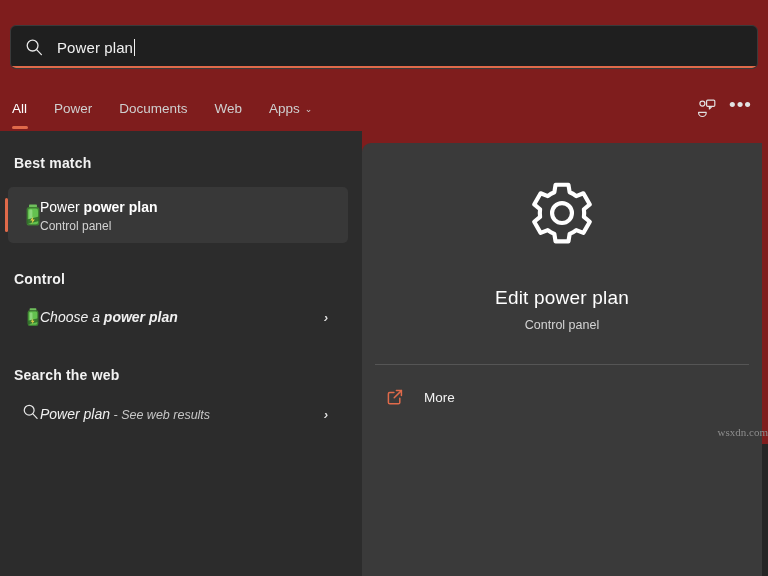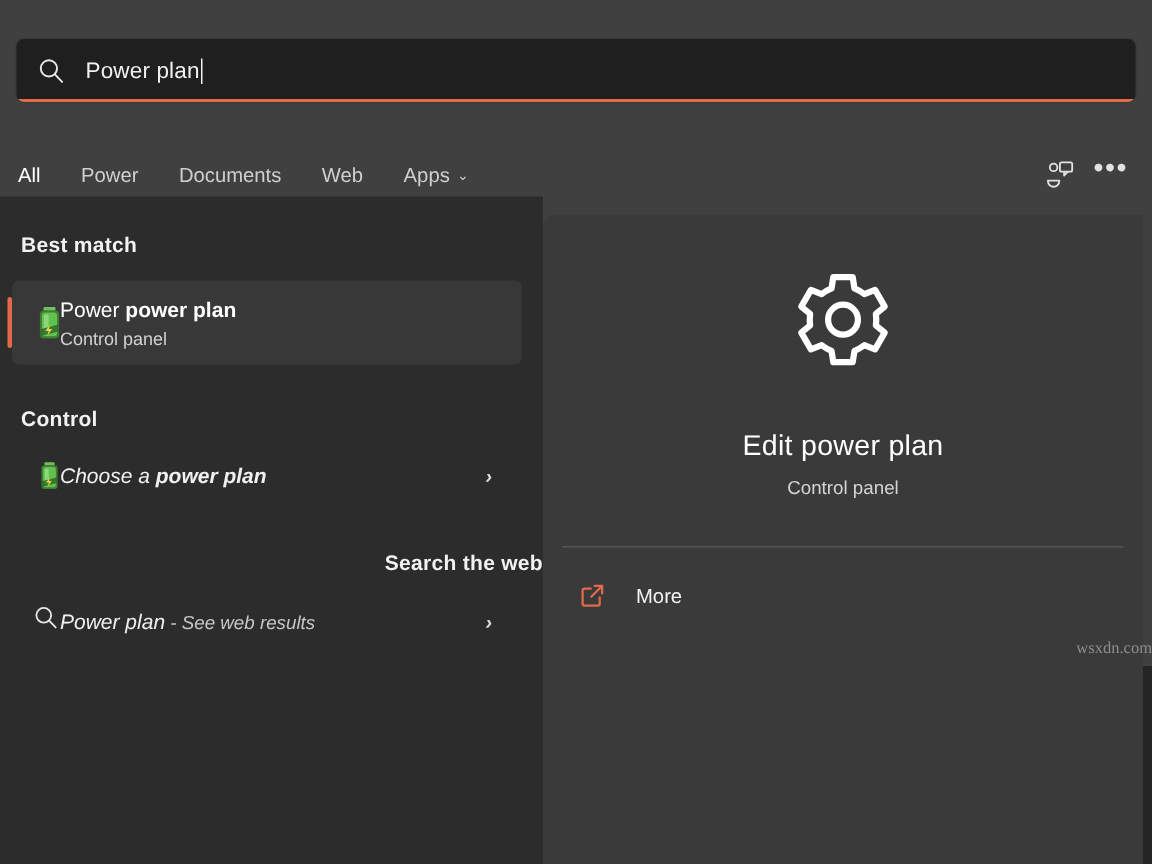--- a/index.html
+++ b/index.html
@@ -10,21 +10,21 @@
     overflow: hidden;
     background: #252525;
     font-family: "Liberation Sans", sans-serif;
     -webkit-font-smoothing: antialiased;
   }
 
   #app {
     position: relative;
     width: 768px;
     height: 444px;
-    background: #404040;
+    background: #7f1d1d;
   }
 
   
   .searchbar {
     position: absolute;
     left: 10px;
     top: 25px;
     width: 748px;
     height: 44px;
     background: #1f1f1f;
@@ -65,21 +65,21 @@
     height: 17px;
     background: #f0f0f0;
     vertical-align: -3px;
     margin-left: 1px;
   }
 
   
   .tabbar {
     position: absolute;
     left: 0;
-    top: 95px;
+    top: 87px;
     width: 768px;
     height: 42px;
     display: flex;
     align-items: center;
     padding: 0 12px;
   }
   .tab {
     position: relative;
     font-size: 13.5px;
     color: #cfcfcf;
@@ -365,21 +365,21 @@
           <rect x="8" y="6.4" width="10" height="15.8" rx="2" fill="#63c24f"></rect>
           <rect x="9.3" y="7.6" width="3.1" height="13.2" rx="1.2" fill="#9ade8a" opacity="0.75"></rect>
           <path d="M7 17.5 L19 14.4 L19 19 L7 22 Z" fill="#2f6a28" opacity="0.85"></path>
           <path d="M13.4 14.4 l-3.1 4.2 h2.2 l-1.1 3.4 l3.4 -4.6 h-2.2 z" fill="#f0d24a"></path>
         </svg>
       </span>
       <span class="list-label"><span>Choose a </span><span class="b">power plan</span></span>
       <span class="row-chevron">›</span>
     </div>
 
-    <div class="section-head" style="margin-top:28px;text-align:right;">Search the web</div>
+    <div class="section-head" style="margin-top:28px;">Search the web</div>
 
     <div class="list-row" style="margin-top:9px;">
       <span class="row-icon glyph-search">
         <svg viewBox="0 0 18 18" width="17" height="17" fill="none" stroke="currentColor" stroke-width="1.3">
           <circle cx="7.6" cy="7.6" r="5.2"></circle>
           <line x1="11.5" y1="11.5" x2="16" y2="16.2" stroke-linecap="round"></line>
         </svg>
       </span>
       <span class="list-label"><span>Power plan</span><span class="dim"> - See web results</span></span>
       <span class="row-chevron">›</span>

